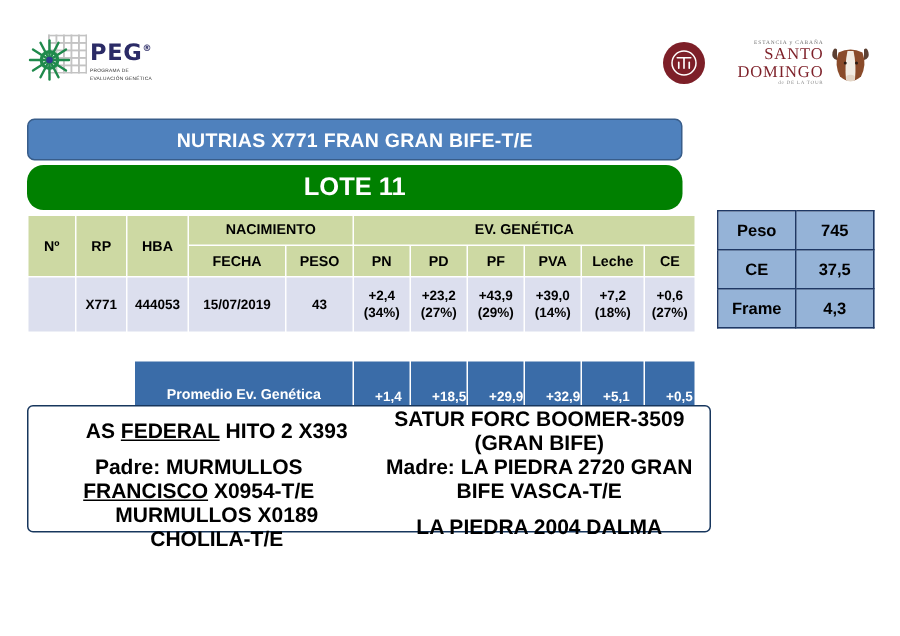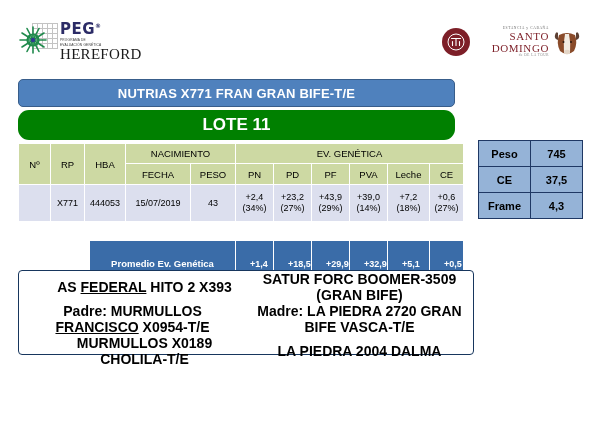--- a/index.html
+++ b/index.html
@@ -137,21 +137,21 @@
     width: 437px;
     border-collapse: separate;
     border-spacing: 1px;
     table-layout: fixed;
     font-size: 9px;
   }
   #main-table th, #main-table td {
     padding: 0;
     text-align: center;
     vertical-align: middle;
-    font-weight: normal;
+    font-weight: bold;
     color: #000000;
   }
   #main-table th {
     background: #cdd9a3;
     font-size: 9.5px;
   }
   #main-table td.data {
     background: #dcdfee;
     height: 36px;
     font-size: 9px;
@@ -245,21 +245,20 @@
         <line x1="15" y1="15" x2="9" y2="3.5"></line>
       </g>
       <circle cx="15" cy="15" r="5.5" fill="none" stroke="#1f8a4c" stroke-width="2.2"></circle>
       <circle cx="15" cy="15" r="2.2" fill="#2f3a8f"></circle>
     </svg>
   </div>
   <div class="peg-text">
     <div><span class="peg-word">PEG</span><span class="peg-word" style="font-size:6px;vertical-align:super;">®</span></div>
     <div class="peg-sub">PROGRAMA DE</div>
     <div class="peg-sub">EVALUACIÓN GENÉTICA</div>
-    <div class="peg-hereford">HEREFORD</div>
   </div>
 </div>
 
 <div id="logo-right">
   <div class="sd-seal">
     <svg width="18" height="18" viewBox="0 0 18 18">
       <circle cx="9" cy="9" r="8" fill="none" stroke="#fff" stroke-width="1"></circle>
       <path d="M4.5 5.5 h9 M9 5.5 v7 M5.5 12.5 v-4 M12.5 12.5 v-4" stroke="#fff" stroke-width="1.1" fill="none" stroke-linecap="round"></path>
     </svg>
   </div>

